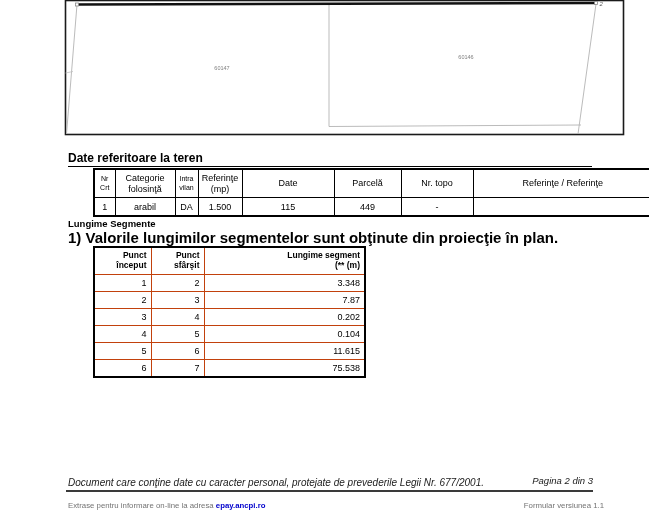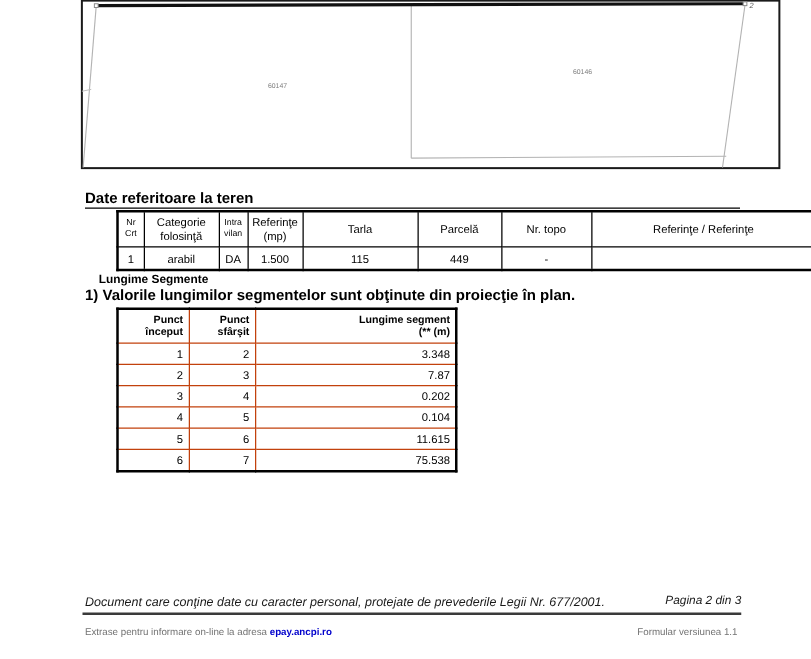--- a/index.html
+++ b/index.html
@@ -12,25 +12,25 @@
   .map-svg { position:absolute; left:0; top:0; }
 
   
   .teren-title {
     position:absolute; left:68px; top:151px; width:524px;
     font-size:12px; font-weight:bold; letter-spacing:0px;
     border-bottom:1.5px solid #000; padding-bottom:1px;
   }
   .seg-title {
     position:absolute; left:68px; top:218px;
-    font-size:9.5px; font-weight:bold;margin-left:11px;
+    font-size:9.5px; font-weight:bold;
   }
   .seg-note {
     position:absolute; left:68px; top:229px;
-    font-size:12px; font-weight:bold;
+    font-size:15px; font-weight:bold;
   }
 
   
   table { border-collapse:collapse; table-layout:fixed;margin-left:25px; }
   .teren-table {
     position:absolute; left:68px; top:168px; width:559px;
     border:2px solid #000;
   }
   .teren-table th, .teren-table td {
     border:1px solid #000; padding:0 2px; text-align:center;
@@ -64,21 +64,21 @@
   }
   .footer-rule {
     position:absolute; left:66px; top:490px; width:527px; height:2px;
     background:#3a3a3a;
   }
   .footer-extras {
     position:absolute; left:68px; top:501px; font-size:7.8px; color:#737373;
   }
   .footer-extras a { color:#0000cc; font-weight:bold; text-decoration:none; }
   .footer-version {
-    position:absolute; right:59px; top:501px; font-size:7.8px; color:#737373;
+    position:absolute; right:45px; top:501px; font-size:7.8px; color:#737373;
   }
 </style>
 </head>
 <body>
 
 <div class="page">
 
   <svg class="map-svg" width="649" height="145" viewBox="0 0 649 145">
 
     <rect x="65.5" y="0.5" width="558" height="134" fill="none" stroke="#1a1a1a" stroke-width="1.6"></rect>
@@ -124,21 +124,21 @@
       </th>
       <th class="small">
         <div class="hl">Intra</div>
         <div class="hl">vilan</div>
       </th>
       <th>
         <div class="hl">Referinţe</div>
         <div class="hl">(mp)</div>
       </th>
       <th>
-        <div class="hl">Tarla</div>
+        <div class="hl">Date</div>
 
       </th>
       <th>
         <div class="hl">Parcelă</div>
 
       </th>
       <th>
         <div class="hl">Nr. topo</div>
 
       </th>

